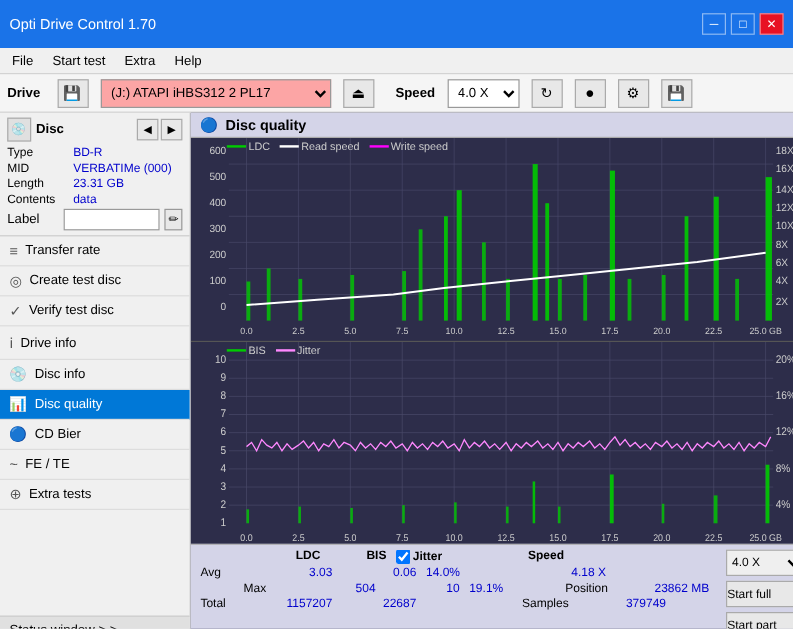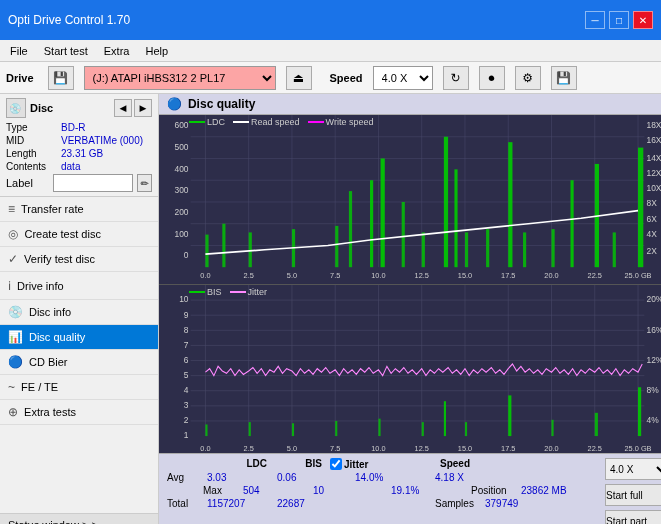--- a/index.html
+++ b/index.html
@@ -234,21 +234,21 @@
     .stats-table {
       padding: 4px 8px;
       flex: 1;
     }
     .stats-row {
       display: flex;
       gap: 0;
       margin-bottom: 2px;
     }
     .stat-header { font-weight: bold; font-size: 10px; }
-    .stat-cell { width: 70px; color: #0000cc; }
+    .stat-cell { width: 70px; text-align: right; color: #0000cc; }
 
     .stats-right {
       display: flex;
       flex-direction: column;
       gap: 4px;
       padding: 4px 6px;
       justify-content: center;
     }
     .start-btn {
       width: 64px; height: 22px;

